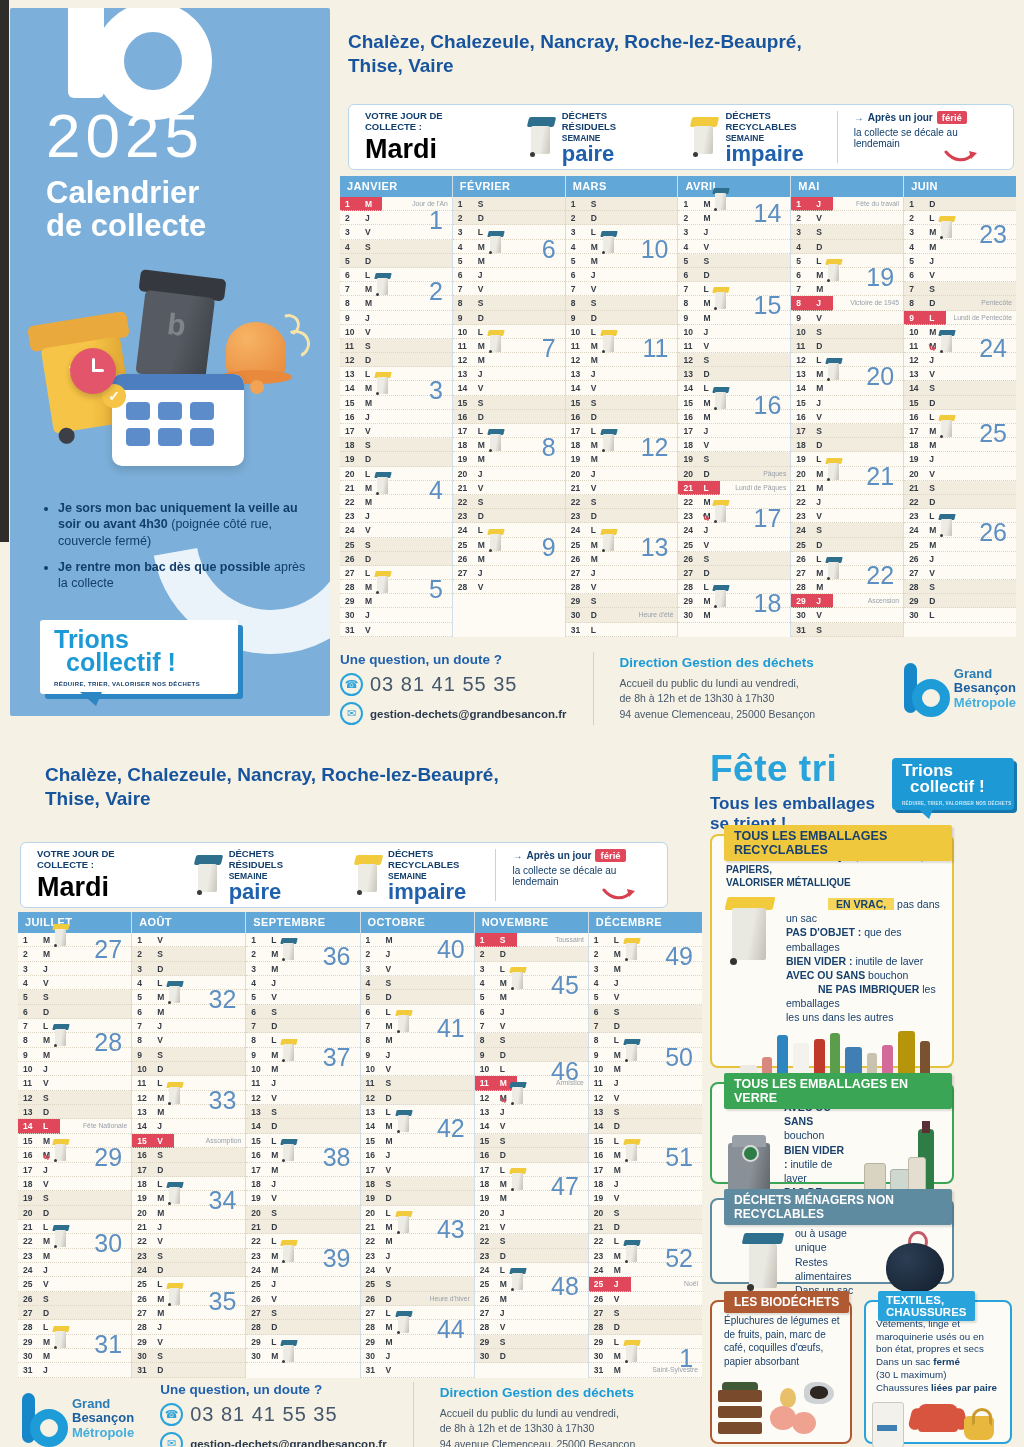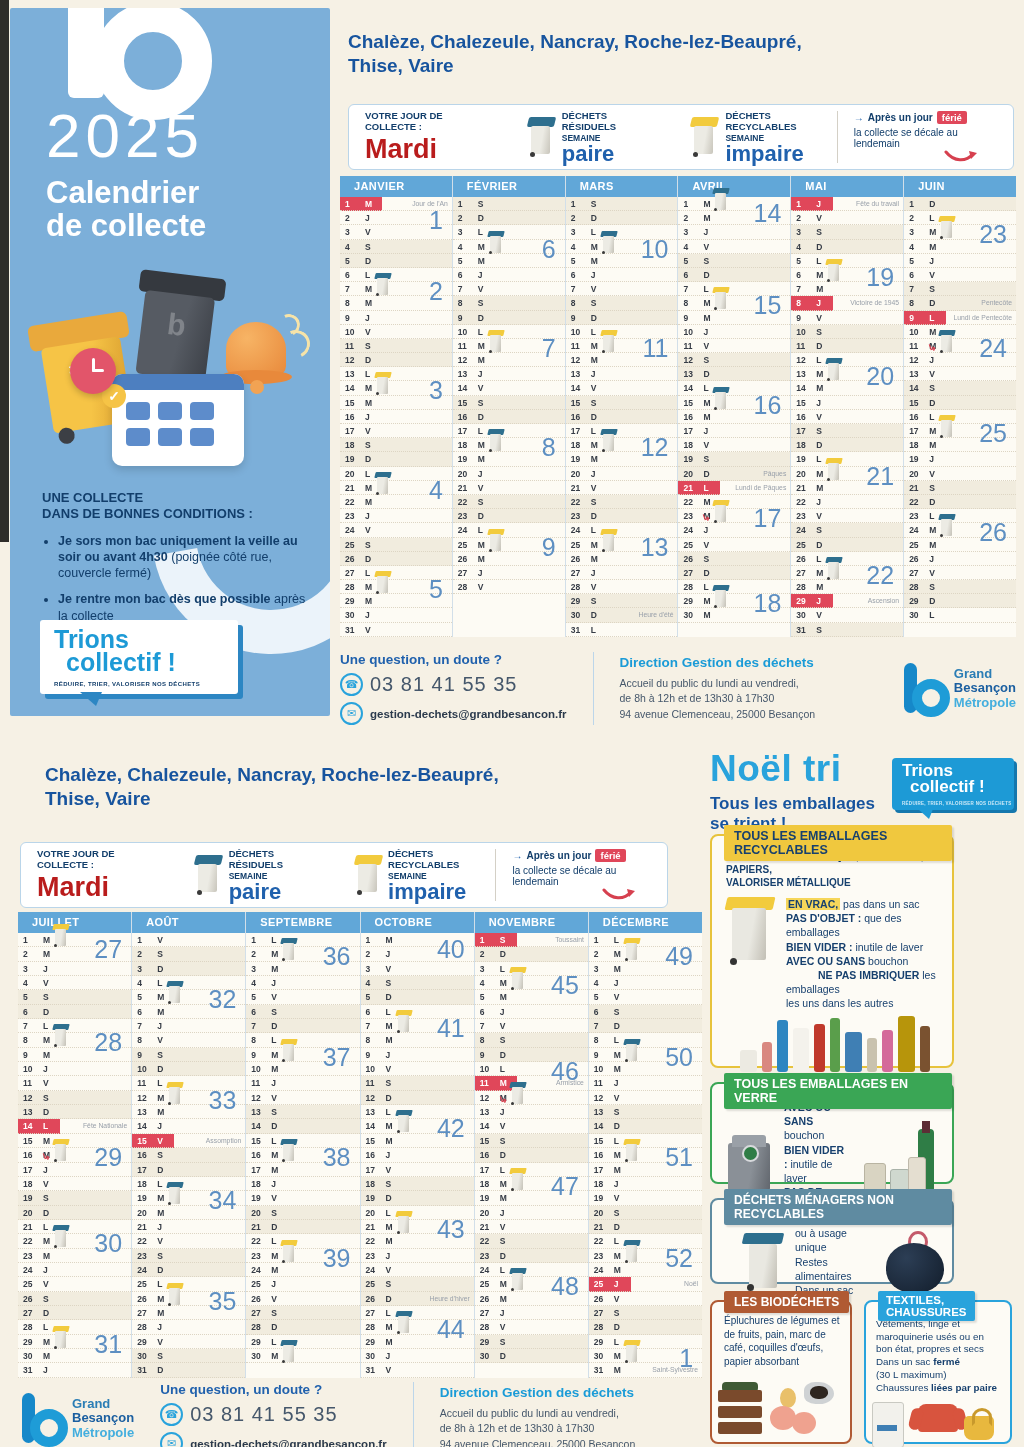--- a/index.html
+++ b/index.html
@@ -47,42 +47,42 @@
   .advice b{font-weight:800;}
   
   .trions{left:30px;top:612px;width:198px;height:74px;background:#fff;border-radius:3px;box-shadow:5px 5px 0 #2c86c3;}
   .trions .t1{position:absolute;left:14px;top:8px;font-size:25px;font-weight:800;color:#1d9ad6;line-height:.92;}
   .trions .tg{position:absolute;left:14px;bottom:7px;font-size:6px;font-weight:800;color:#123e6b;letter-spacing:.4px;}
   .trions .tail{position:absolute;left:40px;bottom:-12px;width:0;height:0;border-left:16px solid transparent;border-right:6px solid transparent;border-top:14px solid #2c86c3;}
   
   .communes{font-size:19px;font-weight:800;color:#17549e;line-height:1.28;}
   .legend{background:#fff;border:1px solid #bad5e9;border-radius:6px;display:flex;align-items:center;padding:0 16px;box-sizing:border-box;}
   .lg-a .l1{font-size:9.5px;font-weight:800;color:#123e6b;}
-  .lg-a .l2{font-size:27px;font-weight:800;color:#b91c1c;margin-top:2px;}
+  .lg-a .l2{font-size:27px;font-weight:800;color:#000000;margin-top:2px;}
   .lg-grp{display:flex;align-items:center;gap:9px;margin-left:34px;}
   .lg-txt .s1{font-size:9.5px;font-weight:800;color:#123e6b;}
   .lg-txt .s2{font-size:8.5px;font-weight:800;color:#123e6b;margin-top:1px;}
   .lg-txt .s3{font-size:22px;font-weight:800;color:#2061ad;line-height:1;}
   .lg-d{margin-left:auto;border-left:1px solid #d4d0c6;padding-left:16px;font-size:10px;color:#123e6b;}
   .lg-d .r1{font-weight:700;display:flex;align-items:center;gap:4px;}
   .lg-d .arr{color:#2061ad;font-weight:800;}
   .badge{background:#e0475a;color:#fff;font-weight:800;padding:1px 5px;border-radius:2px;font-size:9.5px;}
   .lg-d .r2{margin-top:3px;}
   .lg-d .sw{margin:1px 0 0 90px;}
   
   .binL{position:relative;width:27px;height:40px;}
   .binL .lid{position:absolute;left:0;top:0;width:27px;height:10px;border-radius:2px;transform:skewX(-14deg);}
   .binL .bod{position:absolute;left:3px;top:9px;width:19px;height:28px;background:linear-gradient(100deg,#ecebe4 55%,#c8c5bb);border-radius:2px;}
   .binL .wh{position:absolute;left:2px;bottom:0;width:5px;height:5px;background:#3a3a3a;border-radius:50%;}
   .lidb{background:#2e6f8e;} .lidy{background:#f2cb3d;}
   
   .cal{display:flex;background:#fdfbf4;}
   .mcol{flex:1 1 0;position:relative;border-left:1px solid #d2dfe9;min-width:0;}
   .mcol:first-child{border-left:none;}
-  .mhead{height:21px;background:#61a7d8;color:#fff;font-size:11px;font-weight:800;line-height:21px;padding-left:14px;letter-spacing:.4px;}
+  .mhead{height:21px;background:#61a7d8;color:#fff;font-size:11px;font-weight:800;line-height:21px;padding-left:7px;letter-spacing:.4px;}
   .drow{position:relative;border-bottom:1px dotted #ddd5c3;box-sizing:border-box;}
   .cal1 .drow{height:14.19px;} .cal2 .drow{height:14.35px;}
   .drow.we{background:#f1ecde;}
   .drow.red{background:linear-gradient(90deg,#e0475a 0,#e0475a 42px,transparent 42px);}
   .dn{position:absolute;left:5px;top:2px;font-size:8.5px;font-weight:700;color:#363c46;}
   .dl{position:absolute;left:25px;top:2px;font-size:8.5px;font-weight:700;color:#363c46;}
   .red .dn,.red .dl{color:#fff;}
   .hol{position:absolute;right:4px;top:3px;font-size:6.8px;color:#99a0aa;white-space:nowrap;}
   .wk{position:absolute;right:9px;top:-3px;font-size:25px;font-weight:300;color:#5d8fc2;line-height:1;z-index:2;}
   .bin{position:absolute;left:35px;top:-9px;width:16px;height:23px;z-index:3;}
@@ -115,21 +115,21 @@
   .trions2 .tg{position:absolute;left:10px;bottom:4px;font-size:4.5px;font-weight:800;color:#cfeaf8;letter-spacing:.3px;}
   .trions2 .tail{position:absolute;left:26px;bottom:-9px;width:0;height:0;border-left:11px solid transparent;border-right:4px solid transparent;border-top:10px solid #1d9ad6;}
   .mbox{position:absolute;left:0;width:244px;background:#fdfbf5;border-radius:8px;box-sizing:border-box;}
   .mbox .hdr{position:absolute;top:-11px;left:12px;padding:4px 10px;font-size:12.5px;font-weight:800;border-radius:2px;box-shadow:2px 2px 2px rgba(0,0,0,.12);}
   .bx-rec{border:2px solid #e7c33c;} .bx-rec .hdr{background:#f0c83e;color:#17406e;}
   .bx-ver{border:2px solid #3aa655;} .bx-ver .hdr{background:#3aa655;color:#fff;}
   .bx-men{border:2px solid #5f8ba1;} .bx-men .hdr{background:#5f8ba1;color:#fff;font-size:12px;}
   .bx-bio{border:2px solid #b05a33;width:142px !important;} .bx-bio .hdr{background:#b05a33;color:#fff;font-size:12px;}
   .bx-tex{border:2px solid #29a3dc;width:148px !important;left:154px !important;} .bx-tex .hdr{background:#29a3dc;color:#fff;font-size:11.5px;line-height:1.05;padding:3px 8px;}
   .mtxt{font-size:10.5px;color:#17406e;line-height:1.35;}
-  .hl{background:#f6d65a;font-weight:800;padding:0 2px;}
+  .hl{background:#f6d65a;font-weight:800;padding:0 8px;margin-left:42px;}
   .msub{font-size:10px;font-weight:800;color:#17406e;line-height:1.3;}
   
   .mbin{position:relative;width:48px;height:68px;flex:0 0 auto;}
   .mbin .lid{position:absolute;left:0;top:0;width:48px;height:13px;border-radius:2px;transform:skewX(-13deg);}
   .mbin .bod{position:absolute;left:6px;top:11px;width:34px;height:52px;background:linear-gradient(100deg,#e9e8e1 55%,#c2bfb5);border-radius:2px;}
   .mbin .wh{position:absolute;left:4px;bottom:0;width:7px;height:7px;background:#333;border-radius:50%;}
   .gcont{position:relative;width:46px;height:58px;flex:0 0 auto;}
   .gcont .bod{position:absolute;left:2px;top:8px;width:42px;height:48px;background:linear-gradient(100deg,#8a9097 55%,#61666d);border-radius:3px;}
   .gcont .top{position:absolute;left:6px;top:0;width:34px;height:12px;background:#9aa0a7;border-radius:3px 3px 0 0;}
   .gcont .slot{position:absolute;left:16px;top:10px;width:13px;height:13px;background:#2f7d46;border-radius:50%;border:2px solid #d8dadd;}
@@ -210,24 +210,20 @@
           <div class="cell" style="left:46px;top:54px;"></div>
           <div class="cell" style="left:78px;top:54px;"></div>
         <div class="chk">✓</div>
       </div>
       <div class="clock">
           <div class="h1"></div>
           <div class="h2"></div>
         </div>
     </div>
     <div class="abs advice">
-      <div class="at">
-        <div>UNE COLLECTE</div>
-        <div>DANS DE BONNES CONDITIONS :</div>
-      </div>
       <ul>
         <li><b>Je sors mon bac uniquement la veille au soir ou avant 4h30</b><span> (poignée côté rue, couvercle fermé)</span></li>
         <li><b>Je rentre mon bac dès que possible</b><span> après la collecte</span></li>
       </ul>
     </div>
     <div class="abs trions">
       <div class="t1"><span>Trions</span><br><span style="margin-left:12px;display:inline-block;">collectif !</span></div>
       <div class="tg">RÉDUIRE, TRIER, VALORISER NOS DÉCHETS</div>
       <div class="tail"></div>
     </div>
@@ -2230,21 +2226,21 @@
       <div class="t">Direction Gestion des déchets</div>
       <div class="a">
         <div>Accueil du public du lundi au vendredi,</div>
         <div>de 8h à 12h et de 13h30 à 17h30</div>
         <div>94 avenue Clemenceau, 25000 Besançon</div>
       </div>
     </div>
   </div>
 
   <div class="abs" style="left:710px;top:748px;width:304px;height:696px;">
-    <div class="memo-title">Noël tri</div>
+    <div class="memo-title">Fête tri</div>
     <div class="memo-sub">
       <div>Tous les emballages</div>
         <div>se trient !</div>
     </div>
     <div class="trions2">
       <div class="t1"><span>Trions</span><br><span style="margin-left:8px;display:inline-block;">collectif !</span></div>
       <div class="tg">RÉDUIRE, TRIER, VALORISER NOS DÉCHETS</div>
       <div class="tail"></div>
     </div>
 

